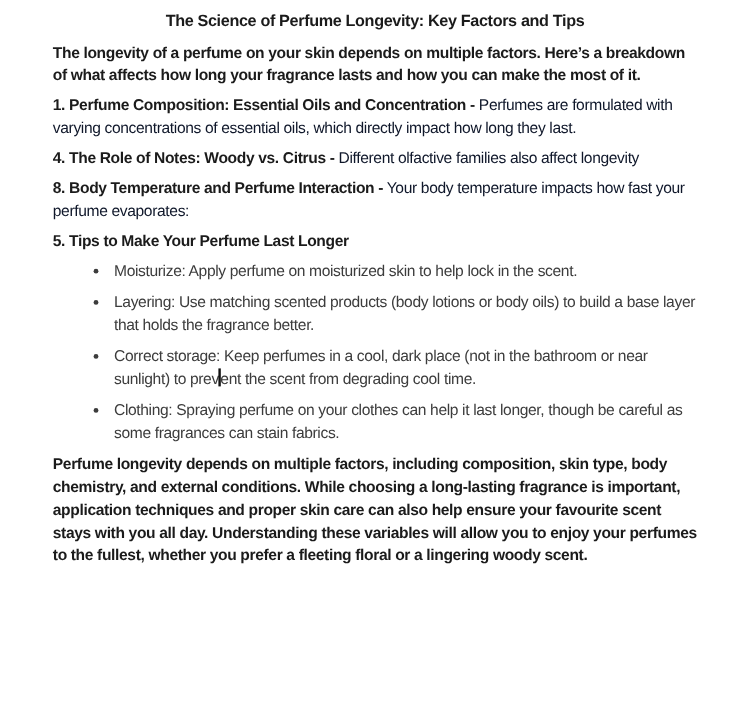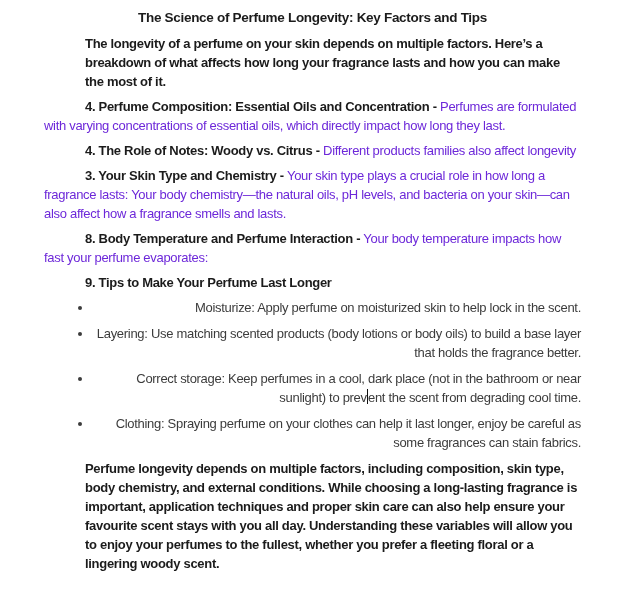--- a/index.html
+++ b/index.html
@@ -19,63 +19,61 @@
     padding: 8px 44px 0 44px;
   }
   .title {
     text-align: center;
     font-weight: bold;
     color: #1b1b1b;
     font-size: 13.5px;
     margin-bottom: 7px;
   }
   p { margin-bottom: 6px; }
-  .bold, .sec-label { font-weight: bold; color: #1b1b1b; margin-left: 41px; }
-  .sec-text { color: #6d28d9; }
+  .bold, .sec-label { font-weight: bold; color: #1b1b1b; }
+  .sec-text { color: #0f172a; }
   ul.tips {
     margin: 0 0 6px 0;
     padding-left: 49px;
     list-style: disc outside;
   }
   ul.tips li {
     margin-bottom: 7px;
     padding-left: 2px;
-    text-align: right;
   }
   .caret {
     display: inline-block;
     width: 1.2px;
     height: 15px;
     background: #111111;
     vertical-align: -2px;
   }
 </style>
 </head>
 <body>
 
 <div class="page">
 
   <p class="title">The Science of Perfume Longevity: Key Factors and Tips</p>
 
   <p class="bold">The longevity of a perfume on your skin depends on multiple factors. Here’s a breakdown of what affects how long your fragrance lasts and how you can make the most of it.</p>
 
-  <p><span class="sec-label">4. Perfume Composition: Essential Oils and Concentration -</span> <span class="sec-text">Perfumes are formulated with varying concentrations of essential oils, which directly impact how long they last.</span></p>
+  <p><span class="sec-label">1. Perfume Composition: Essential Oils and Concentration -</span> <span class="sec-text">Perfumes are formulated with varying concentrations of essential oils, which directly impact how long they last.</span></p>
 
-  <p><span class="sec-label">4. The Role of Notes: Woody vs. Citrus -</span> <span class="sec-text">Different products families also affect longevity</span></p>
+  <p><span class="sec-label">4. The Role of Notes: Woody vs. Citrus -</span> <span class="sec-text">Different olfactive families also affect longevity</span></p>
 
-  <p><span class="sec-label">3. Your Skin Type and Chemistry -</span> <span class="sec-text">Your skin type plays a crucial role in how long a fragrance lasts: Your body chemistry—the natural oils, pH levels, and bacteria on your skin—can also affect how a fragrance smells and lasts.</span></p>
 
   <p><span class="sec-label">8. Body Temperature and Perfume Interaction -</span> <span class="sec-text">Your body temperature impacts how fast your perfume evaporates:</span></p>
 
 
 
-  <p class="bold">9. Tips to Make Your Perfume Last Longer</p>
+  <p class="bold">5. Tips to Make Your Perfume Last Longer</p>
 
   <ul class="tips">
     <li>Moisturize: Apply perfume on moisturized skin to help lock in the scent.</li>
     <li>Layering: Use matching scented products (body lotions or body oils) to build a base layer that holds the fragrance better.</li>
     <li><span>Correct storage: Keep perfumes in a cool, dark place (not in the bathroom or near sunlight) to prev</span><span class="caret"></span><span>ent the scent from degrading cool time.</span></li>
-    <li>Clothing: Spraying perfume on your clothes can help it last longer, enjoy be careful as some fragrances can stain fabrics.</li>
+    <li>Clothing: Spraying perfume on your clothes can help it last longer, though be careful as some fragrances can stain fabrics.</li>
   </ul>
 
   <p class="bold">Perfume longevity depends on multiple factors, including composition, skin type, body chemistry, and external conditions. While choosing a long-lasting fragrance is important, application techniques and proper skin care can also help ensure your favourite scent stays with you all day. Understanding these variables will allow you to enjoy your perfumes to the fullest, whether you prefer a fleeting floral or a lingering woody scent.</p>
 
 </div>
 
 </body></html>

